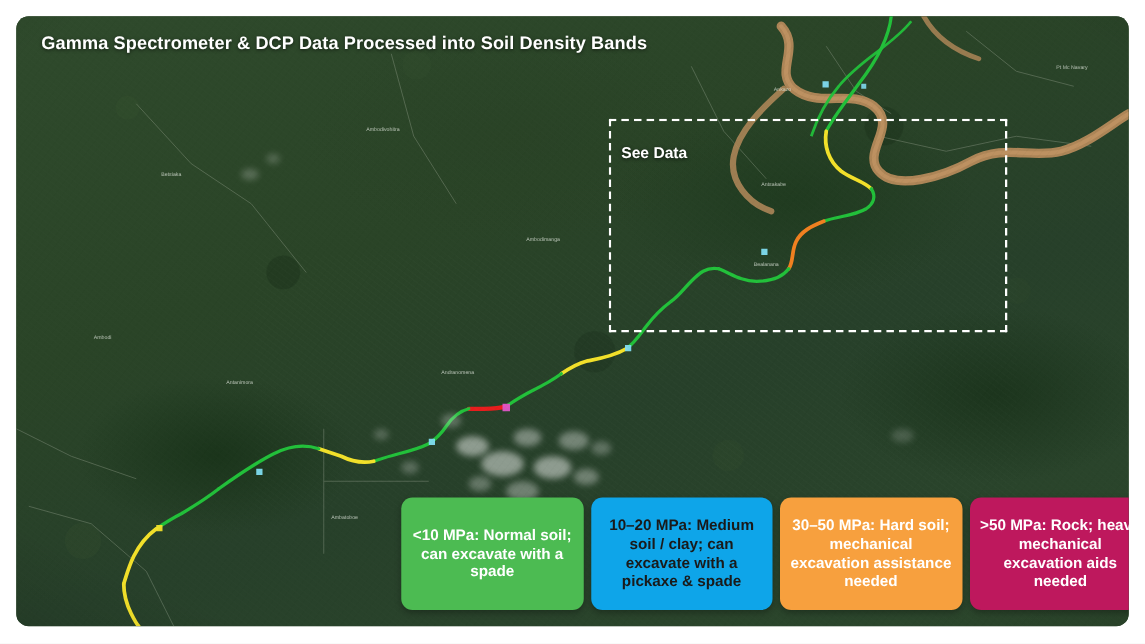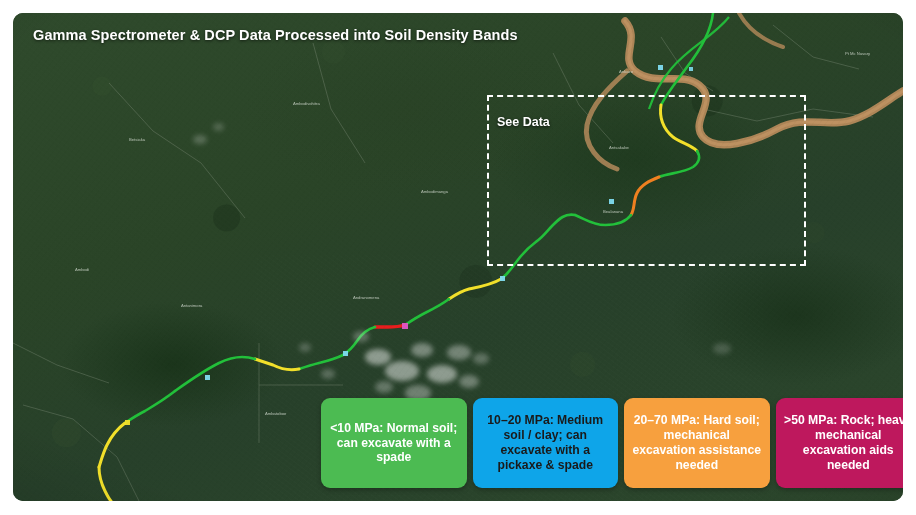--- a/index.html
+++ b/index.html
@@ -209,18 +209,18 @@
     <div class="map-vignette"></div>
 
     <div class="map-title">Gamma Spectrometer &amp; DCP Data Processed into Soil Density Bands</div>
 
     <div class="inset-box"></div>
     <div class="inset-label">See Data</div>
 
     <div class="legend">
       <div class="legend-item green">&lt;10 MPa: Normal soil; can excavate with a spade</div>
       <div class="legend-item yellow">10–20 MPa: Medium soil / clay; can excavate with a  pickaxe &amp; spade</div>
-      <div class="legend-item orange">20–70 MPa: Hard soil; mechanical excavation assistance needed</div>
+      <div class="legend-item orange">30–50 MPa: Hard soil; mechanical excavation assistance needed</div>
       <div class="legend-item red">&gt;50 MPa: Rock; heavy mechanical excavation aids needed</div>
     </div>
 
   </div>
 </div>
 
 </body></html>

